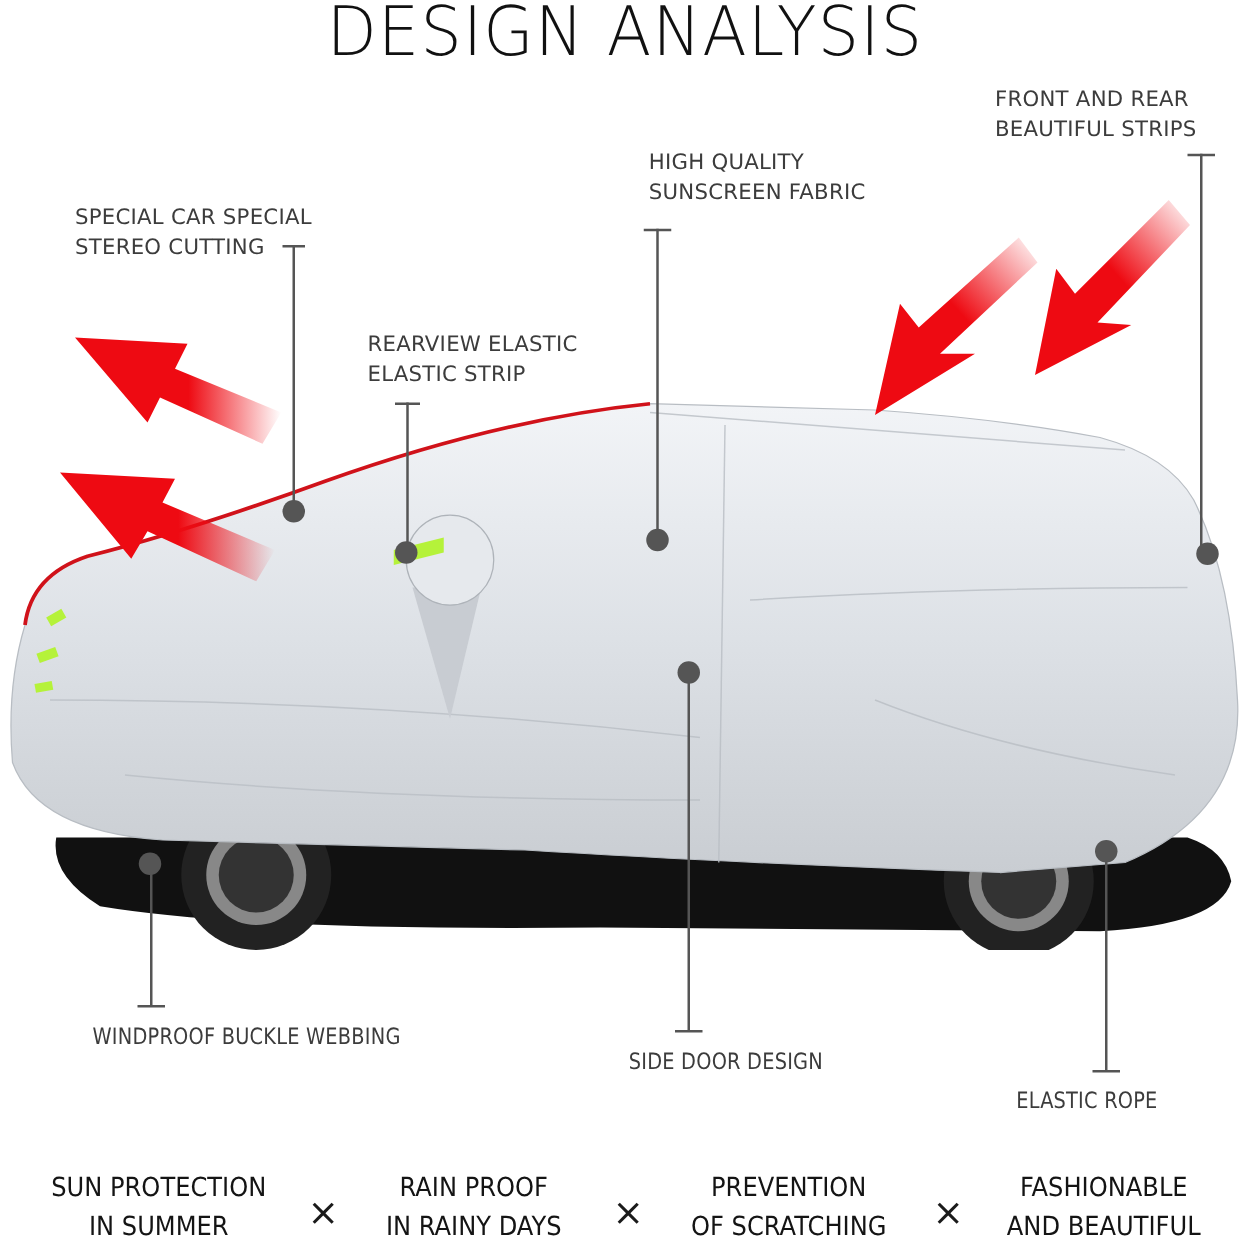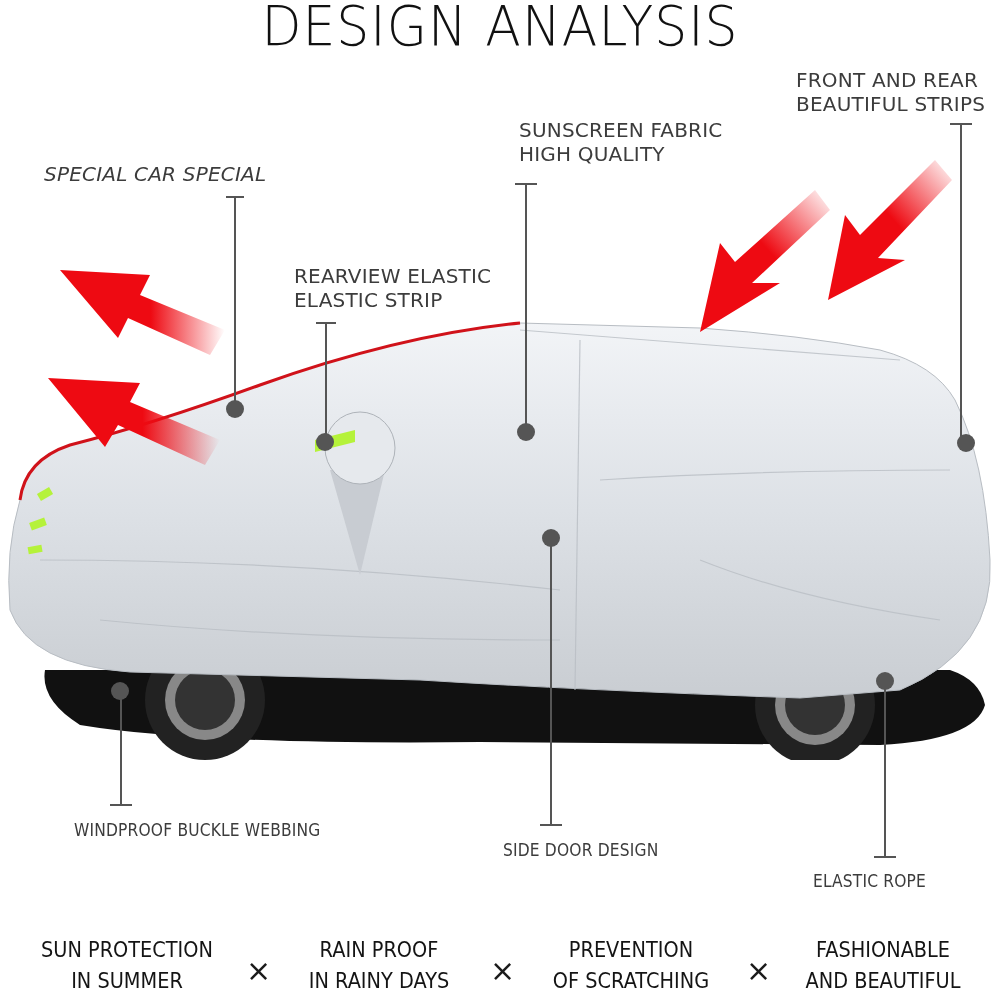--- a/index.html
+++ b/index.html
@@ -10,21 +10,21 @@
     color: #3a3a3a;
   }
   .title {
     position: absolute; left: 0; top: 0; width: 1000px; text-align: center;
     font-family: "DejaVu Sans", sans-serif; font-weight: 200;
     font-size: 52px; letter-spacing: 1px; line-height: 56px; color: #111;
     top: -2px;
     transform: scaleY(1.05);
   }
   .label {
-    position: absolute; font-size: 20px; line-height: 24px; color: #3c3c3c;
+    position: absolute; font-size: 17px; line-height: 24px; color: #3c3c3c;
     white-space: nowrap; letter-spacing: 0.2px;
     font-family: "DejaVu Sans", sans-serif;
   }
   .label.condensed { transform: scaleX(0.86); transform-origin: left top; font-size: 18px; }
   .line { position: absolute; background: #555; }
   .dot { position: absolute; width: 18px; height: 18px; border-radius: 50%; background: #555; }
   .car-svg { position: absolute; left: 0; top: 160px; }
   .features {
     position: absolute; left: 0; top: 935px; width: 924px; height: 65px;
   }
@@ -133,30 +133,31 @@
 <div class="dot" style="left:111px; top:682px;"></div>
 
 <div class="line" style="left:550px; top:538px; width:2px; height:287px;"></div>
 <div class="line" style="left:540px; top:824px; width:22px; height:2px;"></div>
 <div class="dot" style="left:542px; top:529px;"></div>
 
 <div class="line" style="left:884px; top:682px; width:2px; height:175px;"></div>
 <div class="line" style="left:874px; top:856px; width:22px; height:2px;"></div>
 <div class="dot" style="left:876px; top:672px;"></div>
 
-<div class="label" style="left:44px; top:162px;font-style:italic;">
+<div class="label" style="left:60px; top:162px;">
   <div>SPECIAL CAR SPECIAL</div>
+  <div>STEREO CUTTING</div>
 </div>
 <div class="label" style="left:294px; top:264px;">
   <div>REARVIEW ELASTIC</div>
   <div>ELASTIC STRIP</div>
 </div>
 <div class="label" style="left:519px; top:118px;">
+  <div>HIGH QUALITY</div>
   <div>SUNSCREEN FABRIC</div>
-  <div>HIGH QUALITY</div>
 </div>
 <div class="label" style="left:796px; top:68px;">
   <div>FRONT AND REAR</div>
   <div>BEAUTIFUL STRIPS</div>
 </div>
 <div class="label condensed" style="left:74px; top:818px;">
   <div>WINDPROOF BUCKLE WEBBING</div>
 </div>
 <div class="label condensed" style="left:503px; top:838px;">
   <div>SIDE DOOR DESIGN</div>

